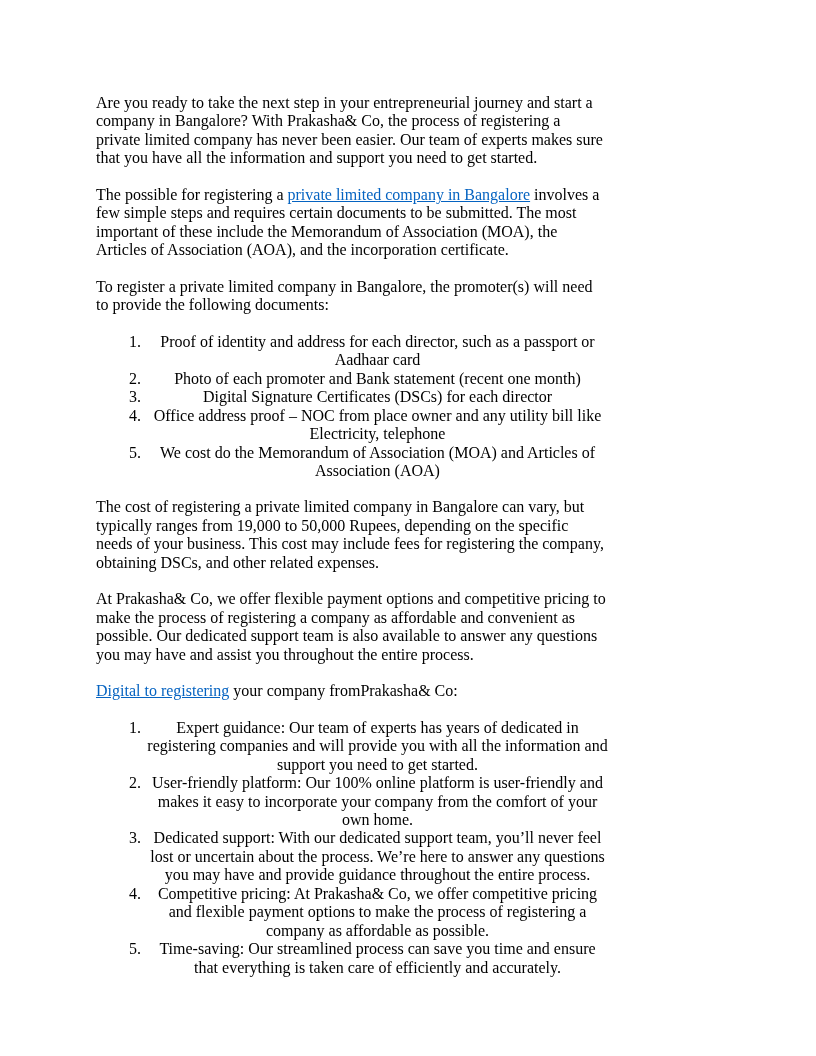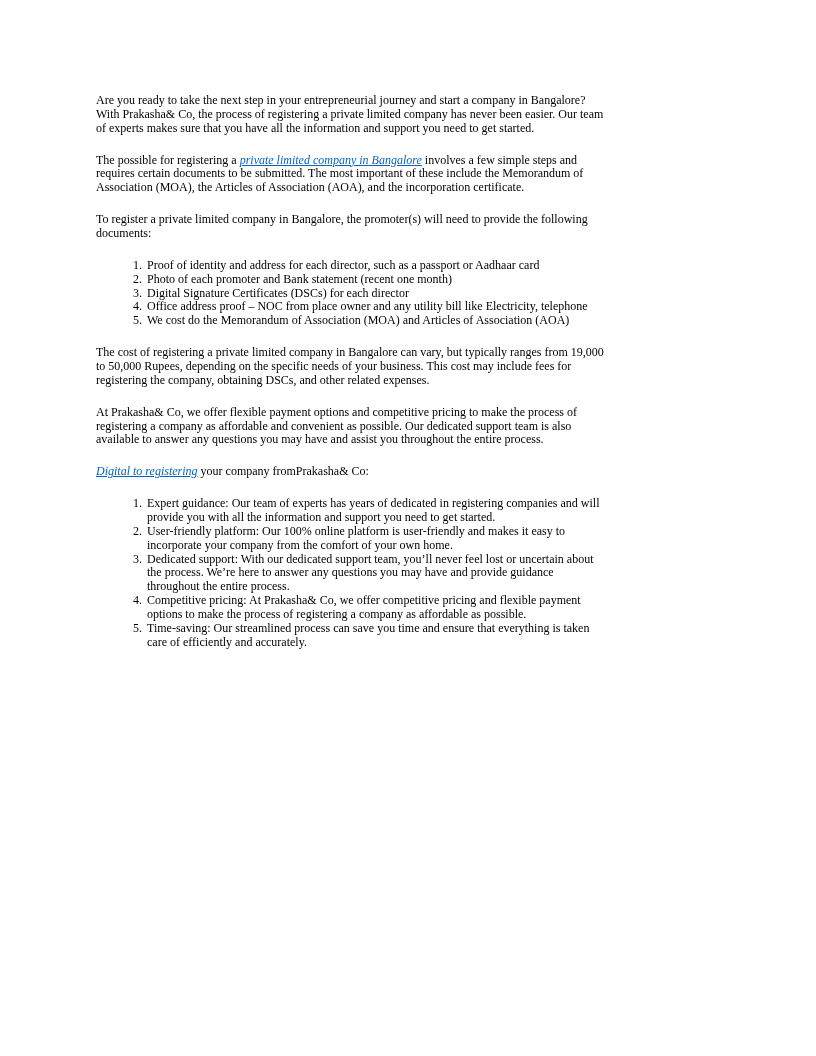--- a/index.html
+++ b/index.html
@@ -9,41 +9,41 @@
     background: #ffffff;
   }
   .page {
     position: relative;
     width: 704px;
     height: 1056px;
     box-sizing: border-box;
     background: #ffffff;
     padding: 94px 96px 0 96px;
     font-family: "Liberation Serif", serif;
-    font-size: 12px;
+    font-size: 16px;
     line-height: 1.155;
     color: #000000;
     overflow: hidden;
   }
   .para {
     margin: 0 0 18px 0;
   }
   ol.doc-list {
     margin: 0 0 18px 0;
     padding-left: 49px;
+    text-align: center;
   }
   ol.doc-list li {
     margin: 0;
     padding-left: 2px;
   }
   a.doc-link {
     color: var(--link-color);
     text-decoration: underline;
     cursor: pointer;
-    font-style: italic;
   }
 </style>
 </head>
 <body>
 
 <div class="page">
 
   <p class="para">Are you ready to take the next step in your entrepreneurial journey and start a company in Bangalore? With Prakasha&amp; Co, the process of registering a private limited company has never been easier. Our team of experts makes sure that you have all the information and support you need to get started.</p>
 
   <p class="para"><span>The possible for registering a </span><a class="doc-link" href="#">private limited company in Bangalore</a><span> involves a few simple steps and requires certain documents to be submitted. The most important of these include the Memorandum of Association (MOA), the Articles of Association (AOA), and the incorporation certificate.</span></p>

